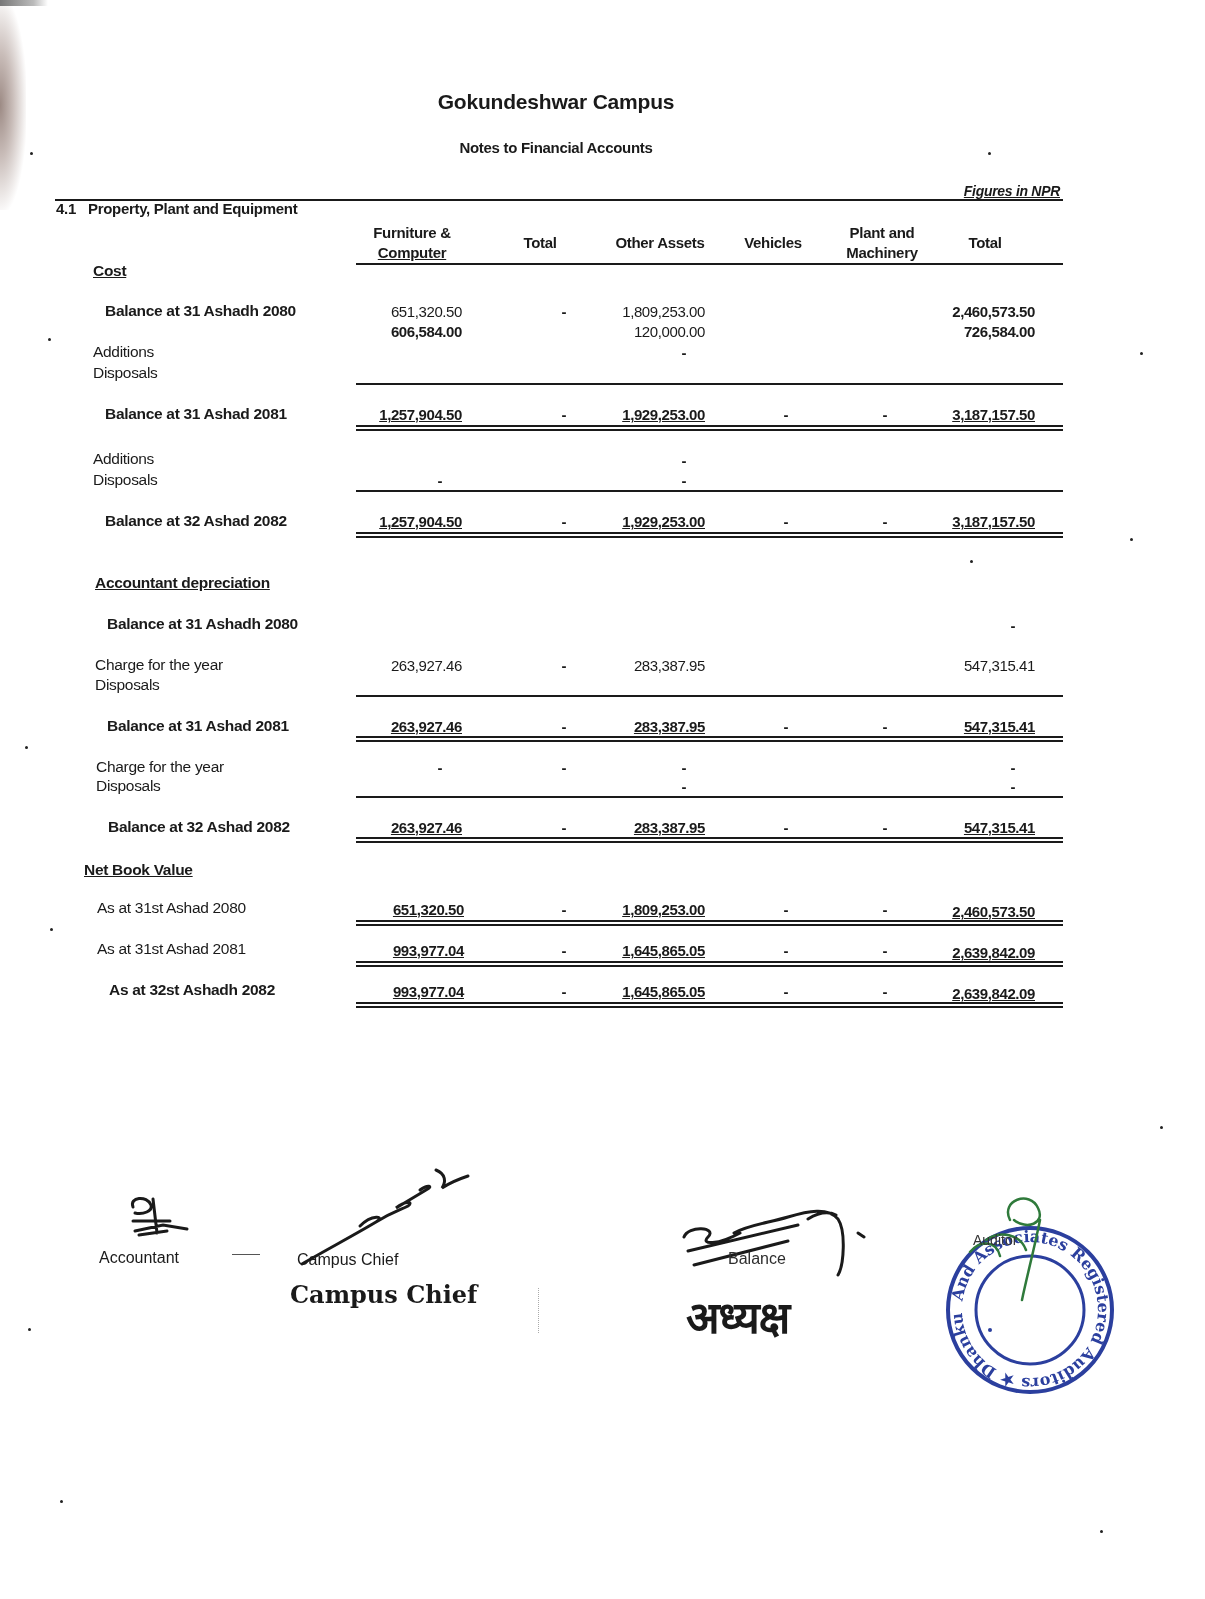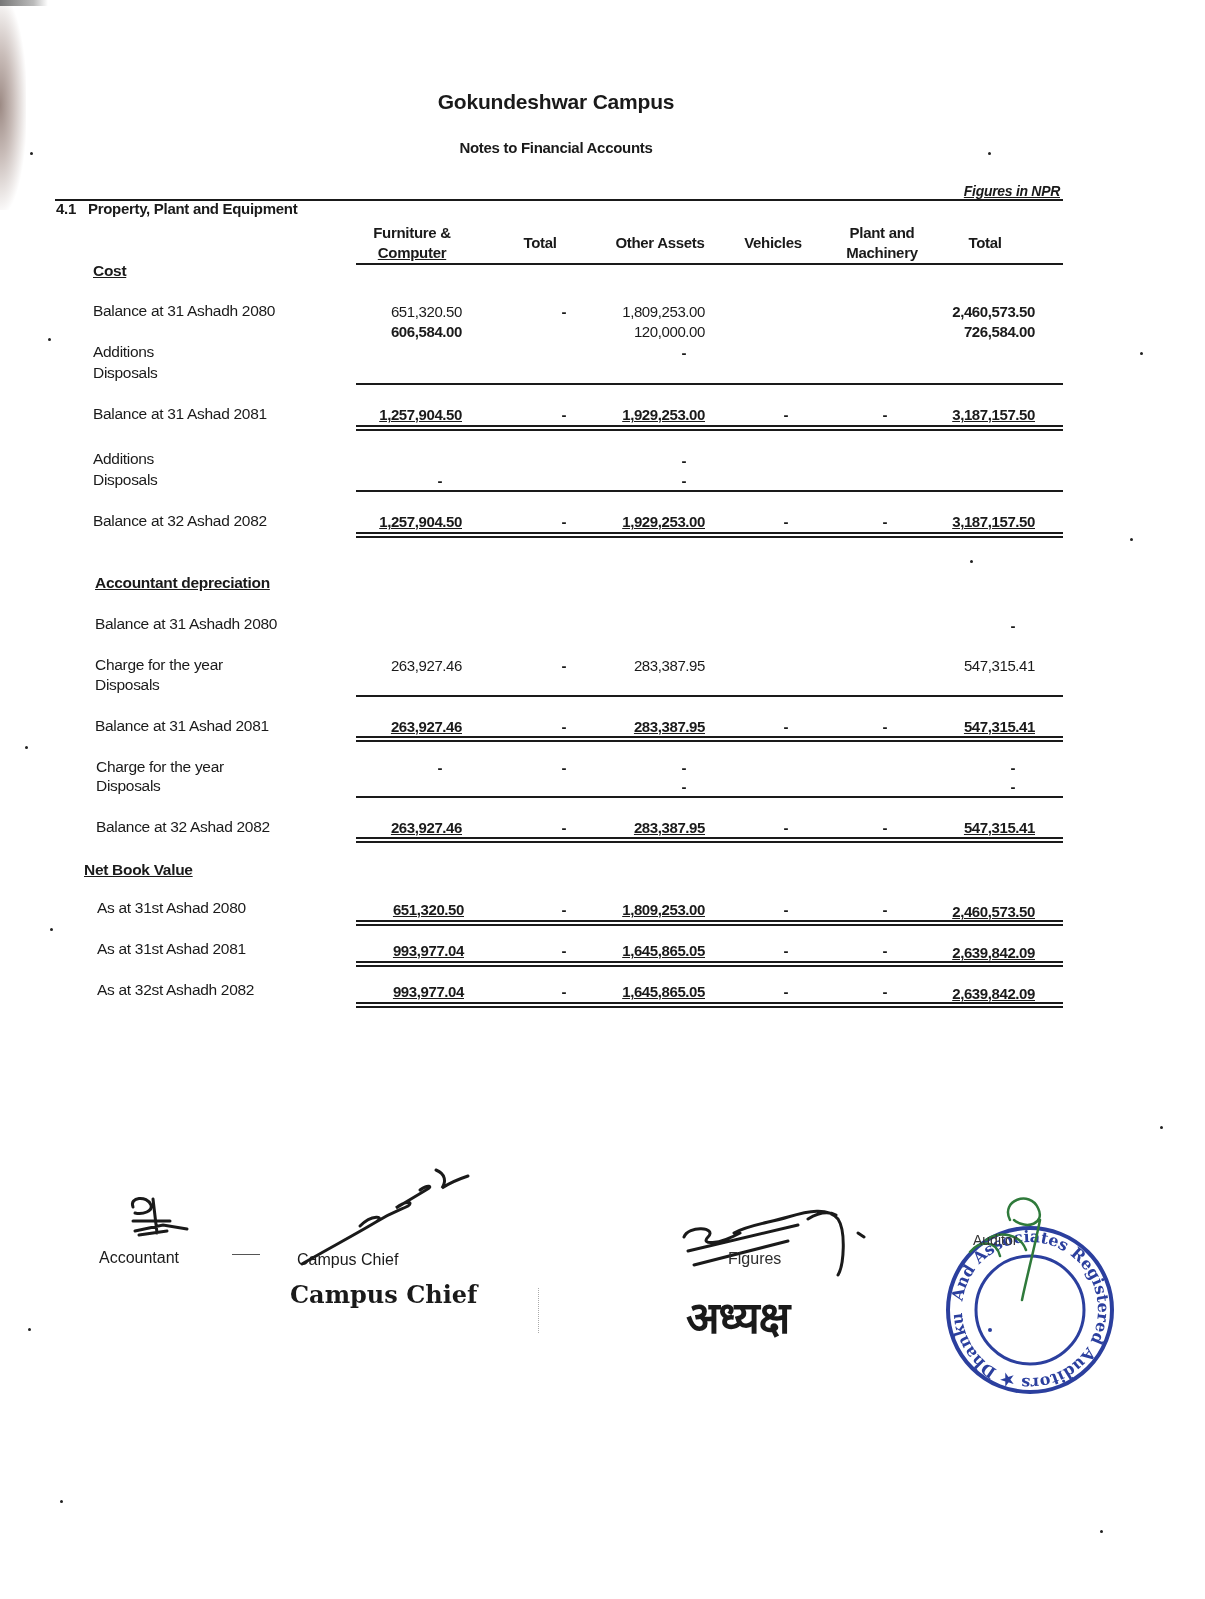--- a/index.html
+++ b/index.html
@@ -22,21 +22,21 @@
     .subtitle { left: 0; width: 1112px; top: 139px; text-align: center; font-size: 15px; font-weight: bold; letter-spacing: -0.3px; }
     .figures { left: 900px; width: 160px; top: 183px; text-align: right; font-size: 14px; font-weight: bold; font-style: italic; text-decoration: underline; letter-spacing: -0.3px; }
     .rule-top { left: 55px; width: 1008px; top: 199px; height: 0; border-top: 2px solid #1a1a1a; }
     .section-title { left: 56px; top: 200px; font-size: 15px; font-weight: bold; letter-spacing: -0.3px; }
     .section-title .num { margin-right: 12px; }
 
     .colhead { top: 222px; height: 42px; font-size: 15px; font-weight: bold; letter-spacing: -0.3px; text-align: center; line-height: 20px; display: flex; align-items: center; justify-content: center; }
     .header-rule { left: 356px; width: 707px; top: 263px; border-top: 2px solid #1a1a1a; }
 
     .label { left: 95px; font-size: 15.5px; letter-spacing: -0.3px; line-height: 21px; }
-    .label.bold { font-weight: normal; }
+    .label.bold { font-weight: bold; margin-left: 12px; }
     .label.uline { text-decoration: underline; font-weight: bold; }
 
     .num { font-size: 15px; letter-spacing: -0.3px; }
     .cell { text-align: right; font-size: 15px; letter-spacing: -0.4px; line-height: 20px; }
     .cell.bold { font-weight: bold; }
     .cell.ul { text-decoration: underline; }
     .dash { text-align: center; font-weight: bold; font-size: 15px; line-height: 20px; }
 
     .line-single { left: 356px; width: 707px; border-top: 2px solid #1a1a1a; height: 0; }
     .line-double { left: 356px; width: 707px; border-top: 2px solid #1a1a1a; border-bottom: 2px solid #1a1a1a; height: 2px; }
@@ -198,21 +198,21 @@
 <svg class="abs" style="left:296px;top:1160px;" width="190" height="110" viewBox="0 0 190 110">
   <path d="M6,104 C30,90 60,74 80,62 C90,56 76,54 64,66 M80,62 C96,52 104,50 112,46 C118,42 110,40 100,48 L130,30 C138,26 132,24 124,30 M140,10 C150,14 150,22 146,28 C152,24 160,20 172,16" stroke="#1a1a1a" stroke-width="3" fill="none" stroke-linecap="round"></path>
 </svg>
 <div class="abs sig-label" style="left:297px;top:1251px;">Campus Chief</div>
 <div class="abs stamp-text" style="left:290px;top:1280px;color:#1a1a1a;">Campus Chief</div>
 <div class="abs" style="left:538px;top:1288px;height:45px;border-left:1px dotted #aaa;"></div>
 
 <svg class="abs" style="left:678px;top:1195px;" width="200" height="85" viewBox="0 0 200 85">
   <path d="M6,42 C10,30 40,32 30,42 C22,50 40,50 62,38 M10,56 L120,30 M16,70 L110,46 M56,38 C70,30 90,28 110,22 C130,16 150,12 160,24 C168,36 166,70 160,80 M130,24 C140,18 150,16 158,20 M180,38 L186,42" stroke="#1a1a1a" stroke-width="3" fill="none" stroke-linecap="round"></path>
 </svg>
-<div class="abs sig-label" style="left:728px;top:1250px;color:#2d2d2d;">Figures</div>
+<div class="abs sig-label" style="left:728px;top:1250px;color:#2d2d2d;">Balance</div>
 <div class="abs dev" style="left:686px;top:1286px;">अध्यक्ष</div>
 
 <svg class="abs" style="left:930px;top:1190px;" width="200" height="210" viewBox="0 0 200 210">
   <circle cx="100" cy="120" r="82" stroke="#2b3f9e" stroke-width="4" fill="none"></circle>
   <circle cx="100" cy="120" r="54" stroke="#2b3f9e" stroke-width="3" fill="none"></circle>
   <defs>
     <path id="sealArc" d="M100,120 m-68,0 a68,68 0 1,1 136,0 a68,68 0 1,1 -136,0"></path>
   </defs>
   <text font-family="DejaVu Serif, serif" font-size="16" font-weight="bold" fill="#2b3f9e">
     <textPath href="#sealArc" startOffset="2%">And Associates Registered Auditors ★ Dhankuta-6 ★ Shrestha C.P.</textPath>

